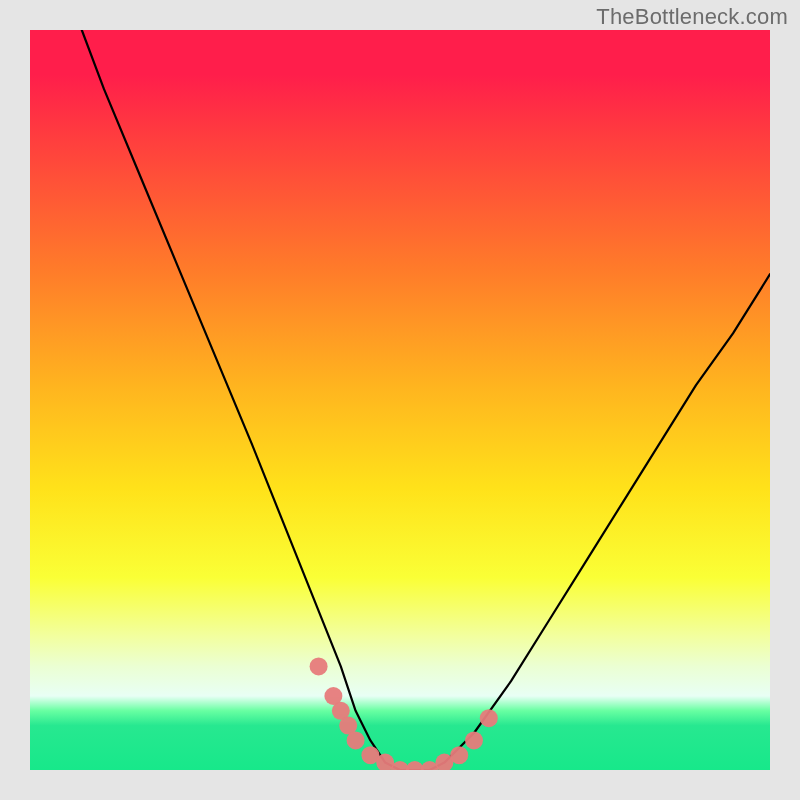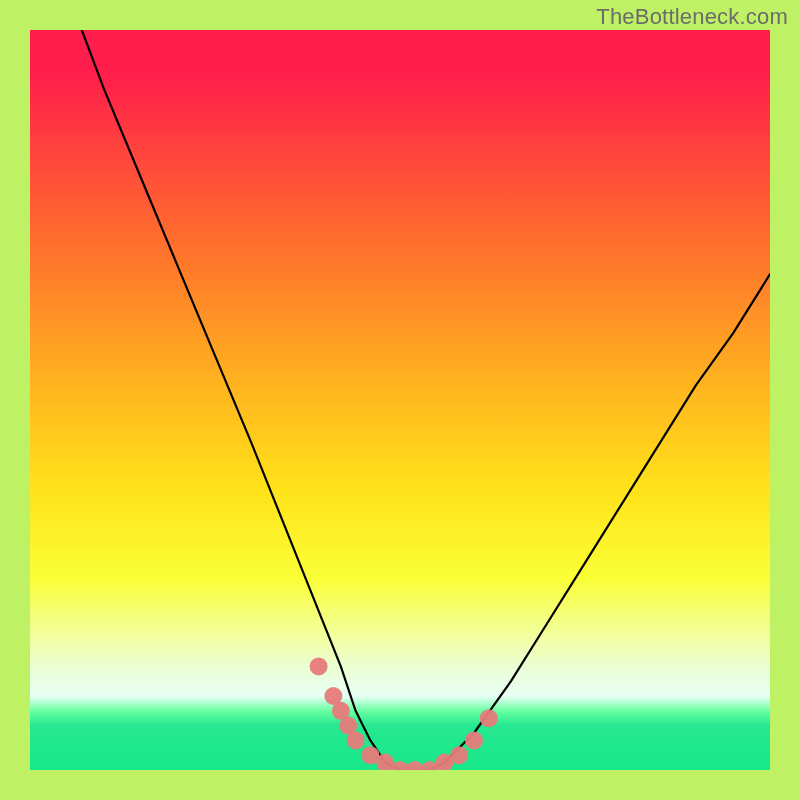--- a/index.html
+++ b/index.html
@@ -8,21 +8,21 @@
     width: 800px;
     height: 800px;
     overflow: hidden;
     background: #000;
     font-family: Arial, Helvetica, sans-serif;
   }
   .frame {
     position: relative;
     width: 800px;
     height: 800px;
-    background: #bef264;
+    background: #e5e5e5;
   }
   .plot {
     position: absolute;
     left: 30px;
     top: 30px;
     width: 740px;
     height: 740px;
     background: linear-gradient(
       to bottom,
       #ff1e4b 0%,

